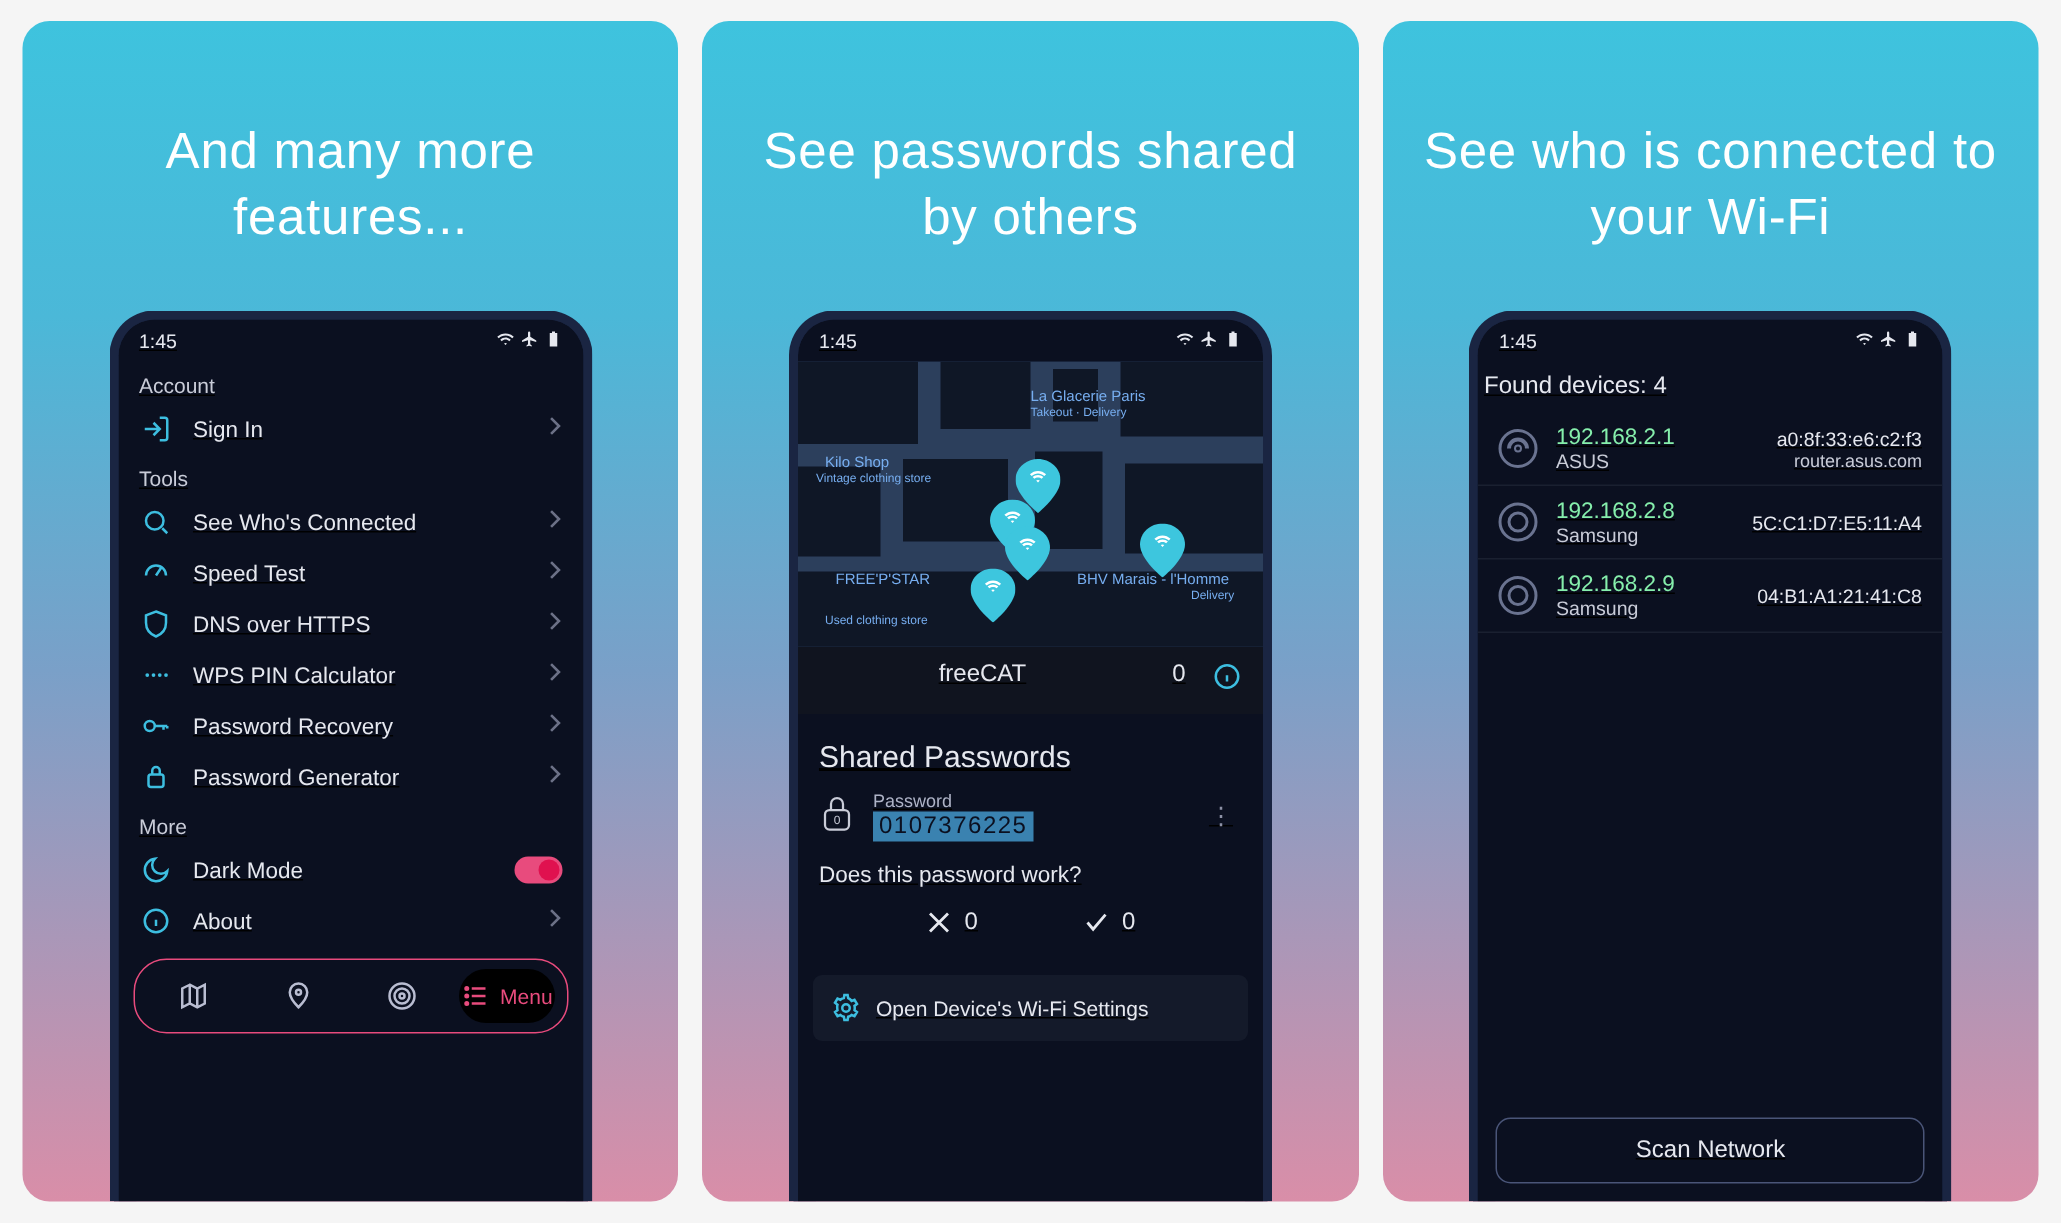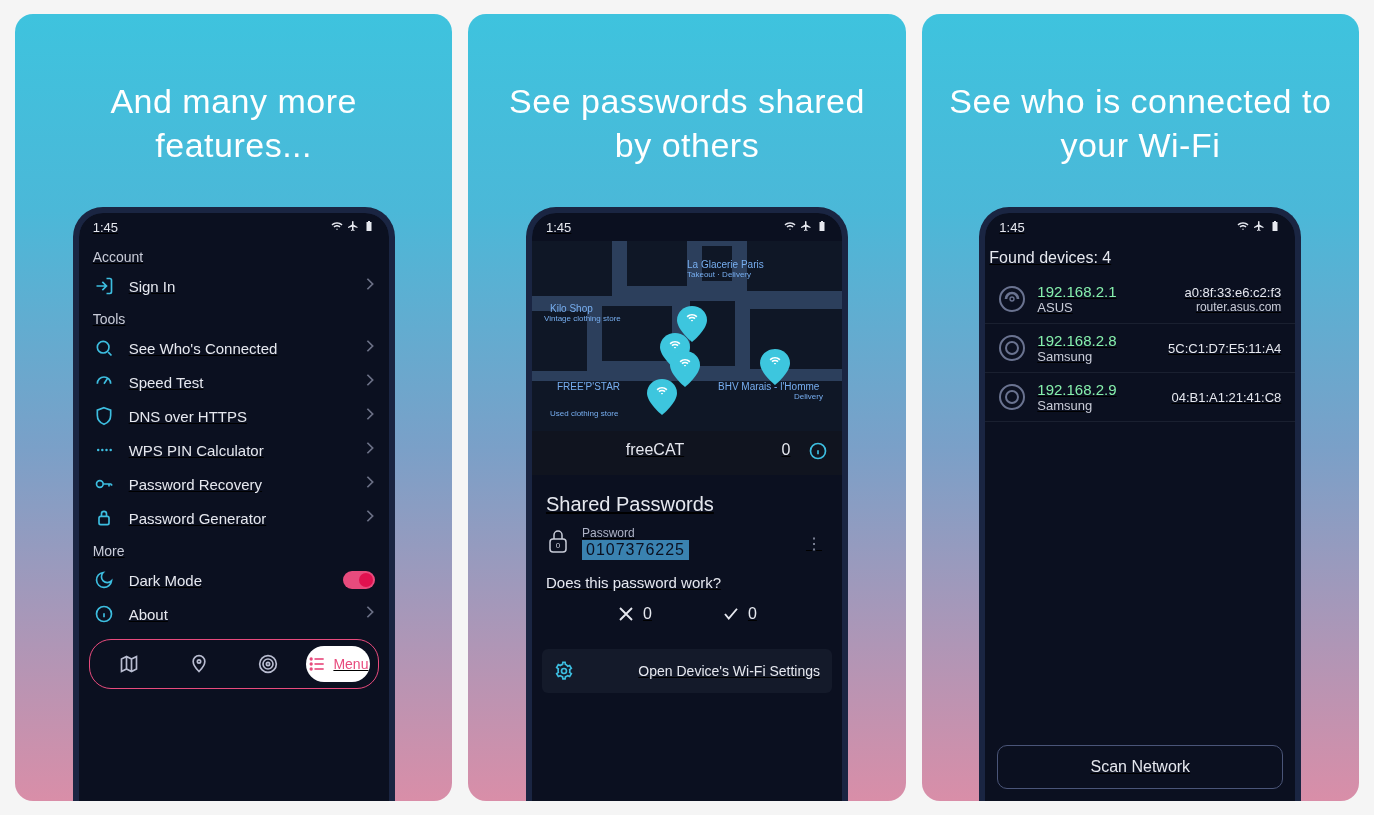--- a/index.html
+++ b/index.html
@@ -92,21 +92,21 @@
     margin: 8px 10px 0;
     border:1px solid #e84b7d;
     border-radius:22px;
     display:flex;
     padding:6px 8px;
     gap:6px;
     align-items:center;
     justify-content:space-between;
   }
   .tab-btn { flex:1; display:flex; align-items:center; justify-content:center; gap:6px; height:36px; border-radius:18px; color:#b9bdd1; cursor:pointer; }
-  .tab-btn.active { background:#ffffff; color:#e84b7d; }
+  .tab-btn.active { background:#000000; color:#e84b7d; }
   .tab-btn svg { width:20px; height:20px; }
   .tab-btn span { font-size:14px; }
 
   
   .map {
     height: 190px;
     position: relative;
     background: #1a2a40;
     overflow:hidden;
   }
@@ -133,21 +133,21 @@
   .pwd-label { color:#aeb3c6; font-size:12px; }
   .pwd-value { background:#3a82b0; color:#0b1020; font-size:16px; padding:1px 4px; display:inline-block; letter-spacing:1px; }
   .more-dots { color:#8d92a6; padding:4px 6px; cursor:pointer; }
   .question { color:#e6e8ef; font-size:15px; padding:10px 14px 6px; }
   .vote-row { display:flex; justify-content:center; gap:70px; padding:8px 0 18px; }
   .vote-btn { display:flex; align-items:center; gap:8px; color:#e6e8ef; cursor:pointer; }
   .vote-btn svg { width:18px; height:18px; stroke:#e6e8ef; }
   .open-settings {
     margin:8px 10px 0; padding:12px;
     background:#141a2a; color:#e6e8ef;
-    display:flex; align-items:center; justify-content:space-between; gap:10px;
+    display:flex; align-items:center; justify-content:flex-start; gap:10px;
     border-radius:6px; cursor:pointer; font-size:14px;
   }
   .open-settings svg { width:20px; height:20px; stroke:#3dbee0; }
 
   
   .found-label { color:#e6e8ef; font-size:16px; padding:8px 4px; }
   .dev-row {
     display:flex; align-items:center; gap:12px; padding:8px 14px;
     border-bottom:1px solid #1a2030; cursor:pointer;
   }

